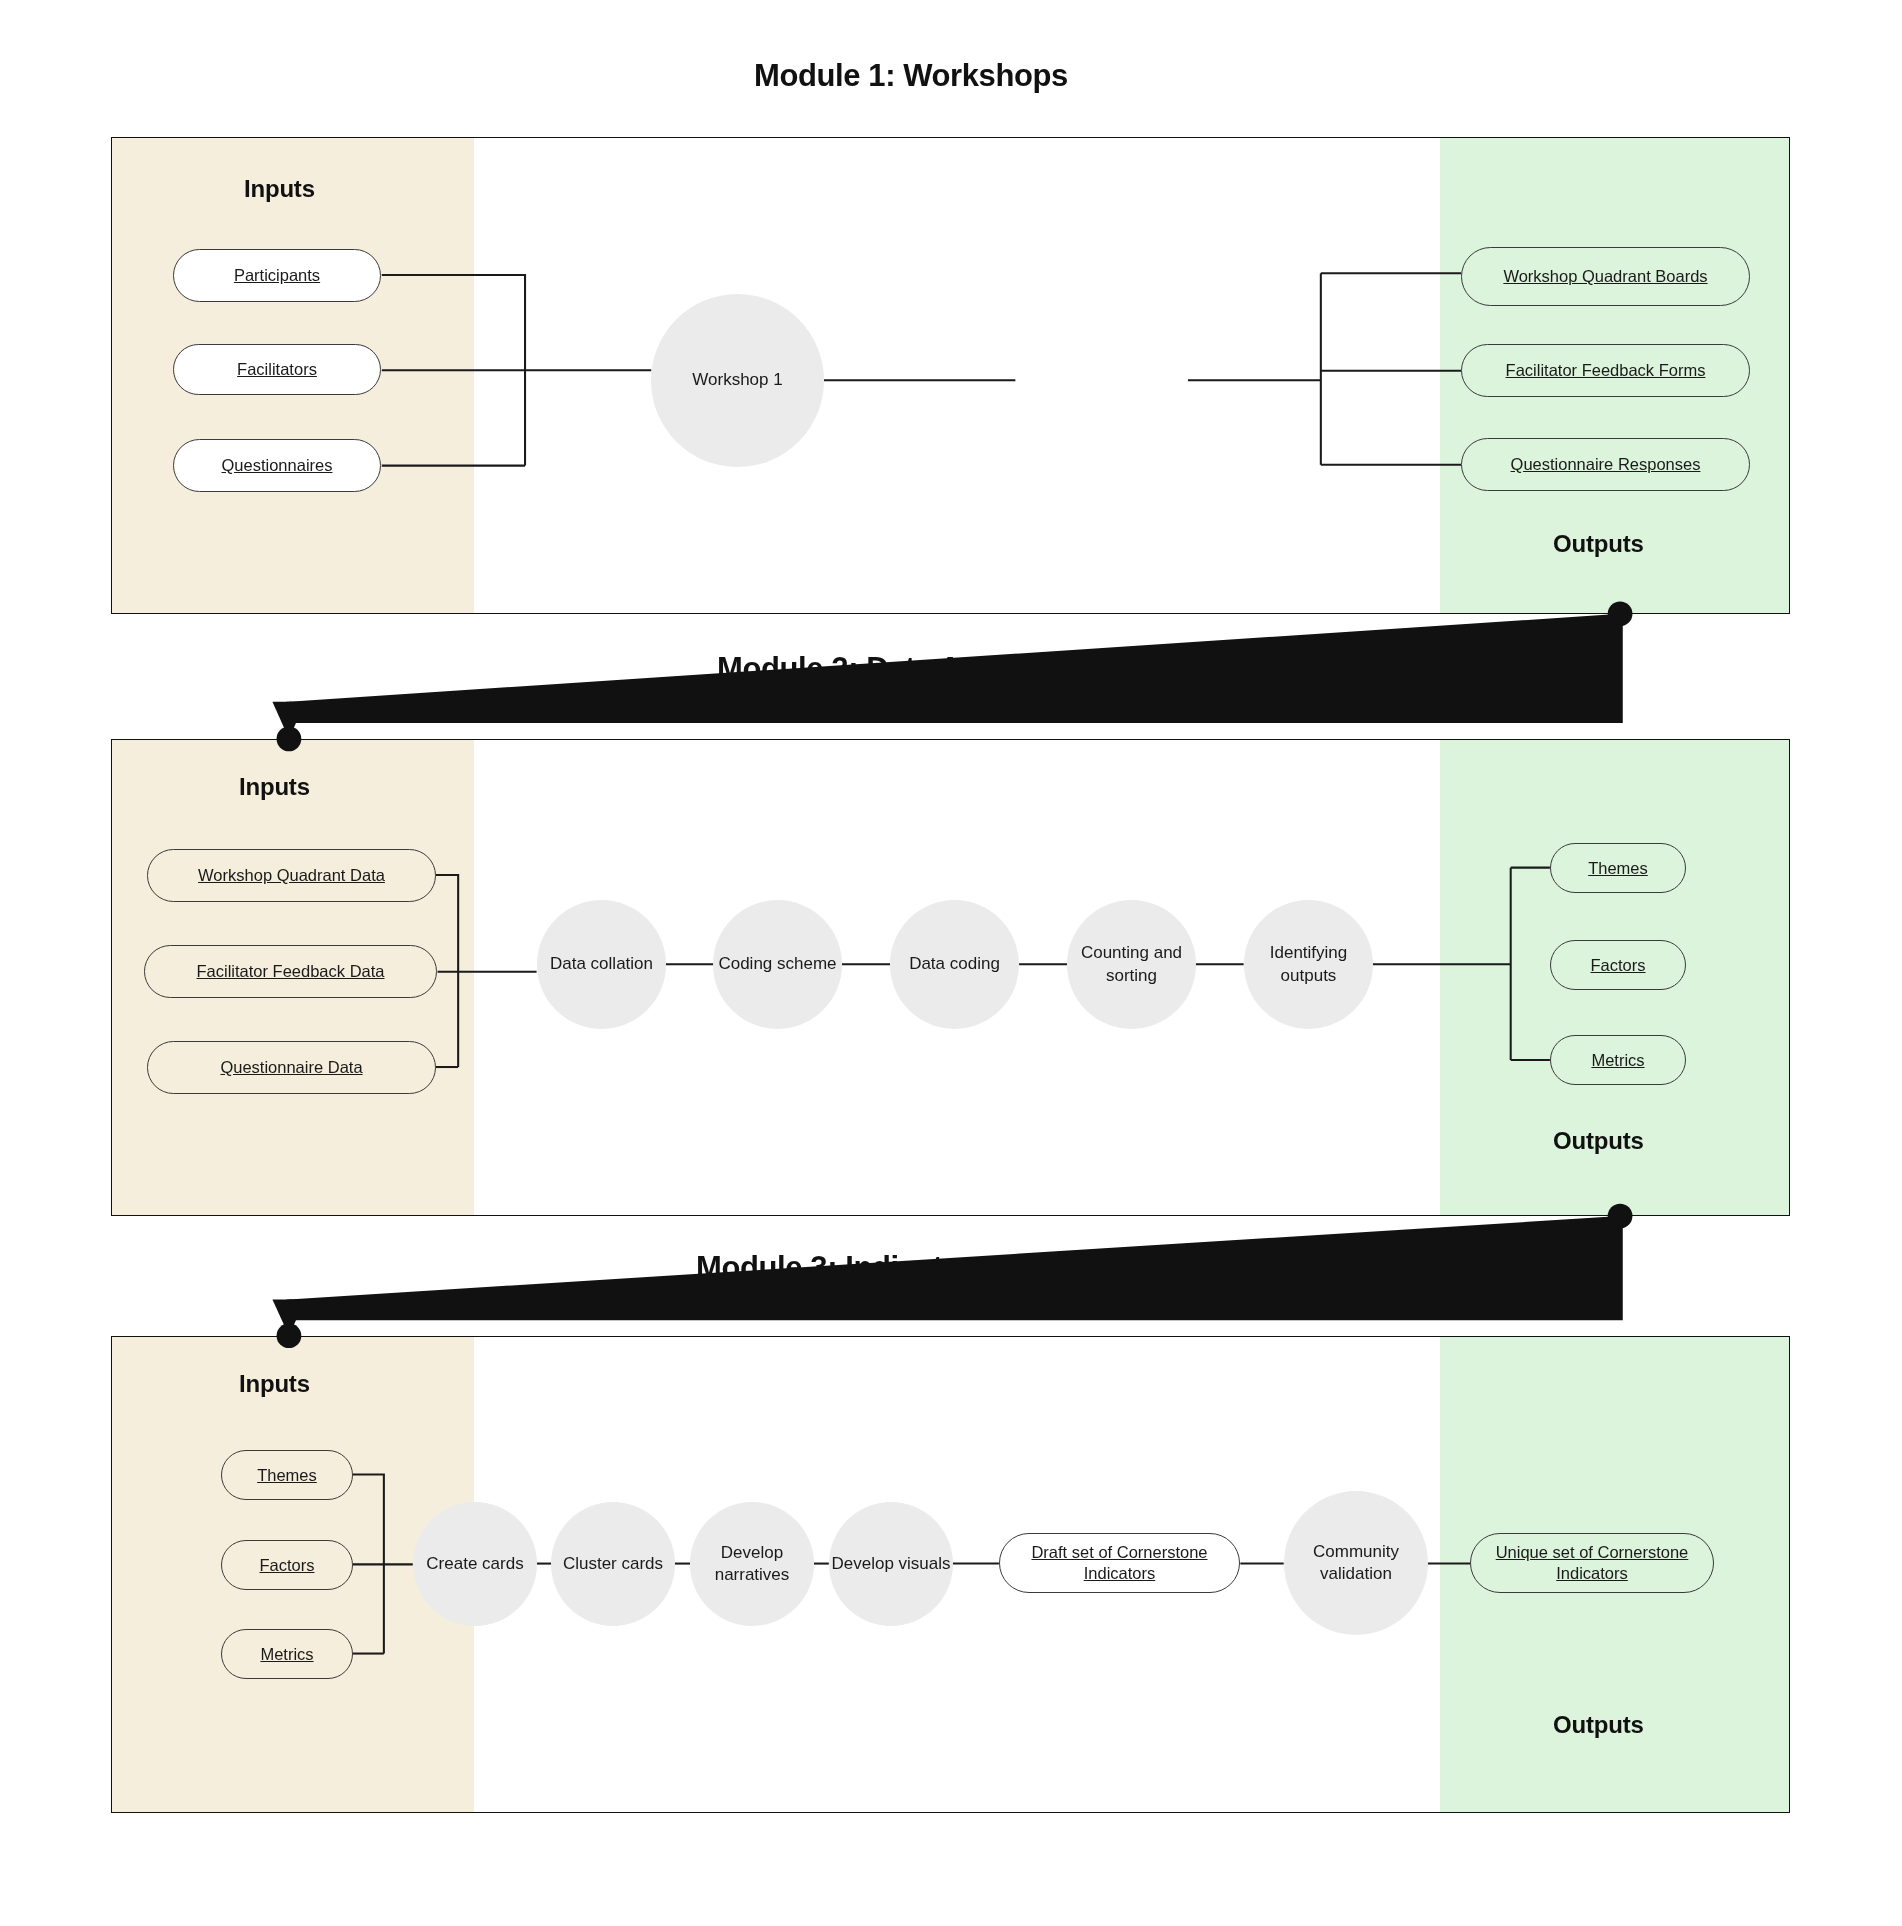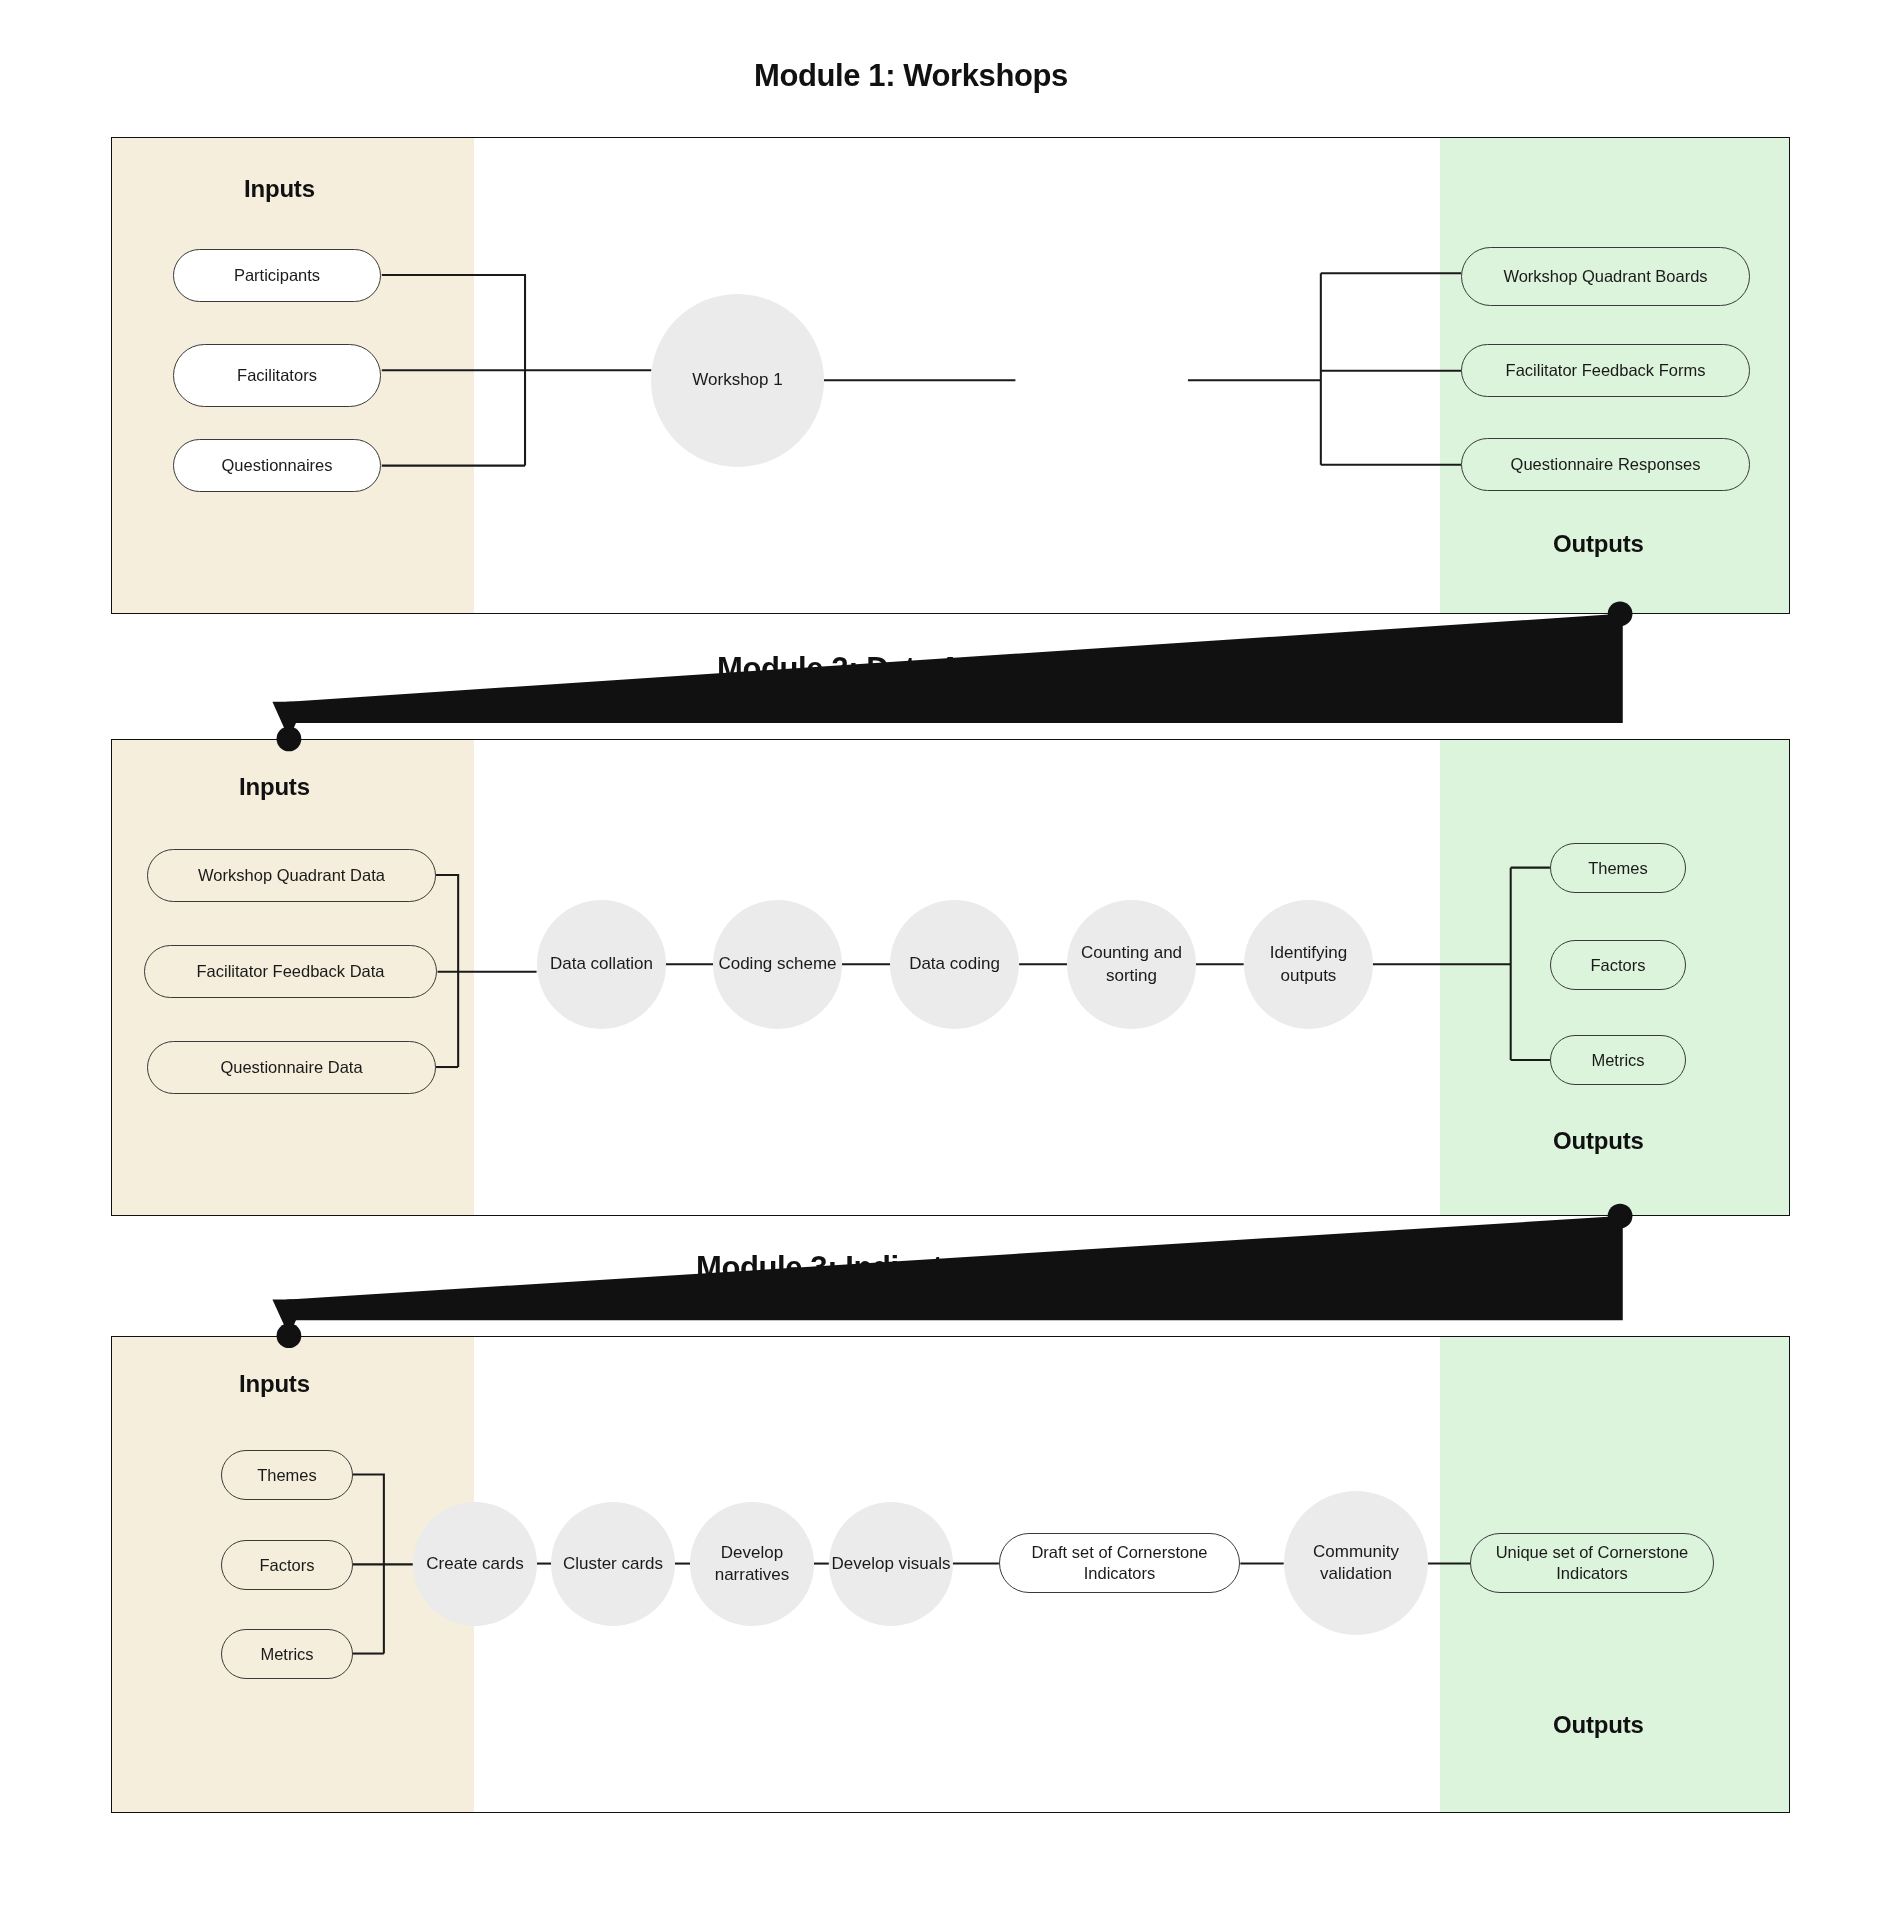--- a/index.html
+++ b/index.html
@@ -70,20 +70,21 @@
     border-radius: 412px;
     display: flex;
     align-items: center;
     justify-content: center;
     text-align: center;
     font-size: 16.5px;
     line-height: 1.25;
     color: #1a1a1a;
     z-index: 5;
     padding: 0 7.4px;
+    text-decoration: underline;
   }
   .pill.cream { background: #F5EEDC; }
   .pill.green { background: #DCF3DC; }
   .pill.white { background: #ffffff; }
   .circle {
     position: absolute;
     border-radius: 50%;
     background: #EBEBEB;
     display: flex;
     align-items: center;
@@ -117,21 +118,21 @@
 
   <div class="panel" style="left:111px; top:137px; width:1679px; height:477px;">
     <div class="band-in" style="width:362px;"></div>
     <div class="band-out" style="width:349px;"></div>
   </div>
 
   <div class="band-label" style="left:244px; top:175px;">Inputs</div>
   <div class="band-label" style="left:1553px; top:530px;">Outputs</div>
 
   <div class="pill white" style="left:173px; top:249px; width:208px; height:53px;">Participants</div>
-  <div class="pill white" style="left:173px; top:344px; width:208px; height:63px;">Facilitators</div>
+  <div class="pill white" style="left:173px; top:344px; width:208px; height:51px;">Facilitators</div>
   <div class="pill white" style="left:173px; top:439px; width:208px; height:53px;text-align:right;">Questionnaires</div>
 
   <div class="circle" style="left:651px; top:294px; width:173px; height:173px;">Workshop 1</div>
 
   <div class="pill green" style="left:1461px; top:247px; width:289px; height:59px;">Workshop Quadrant Boards</div>
   <div class="pill green" style="left:1461px; top:344px; width:289px; height:53px;">Facilitator Feedback Forms</div>
   <div class="pill green" style="left:1461px; top:438px; width:289px; height:53px;">Questionnaire Responses</div>
 
   <div class="module-title" style="left:702px; top:651px; width:499px;">Module 2: Data Analysis</div>
 

